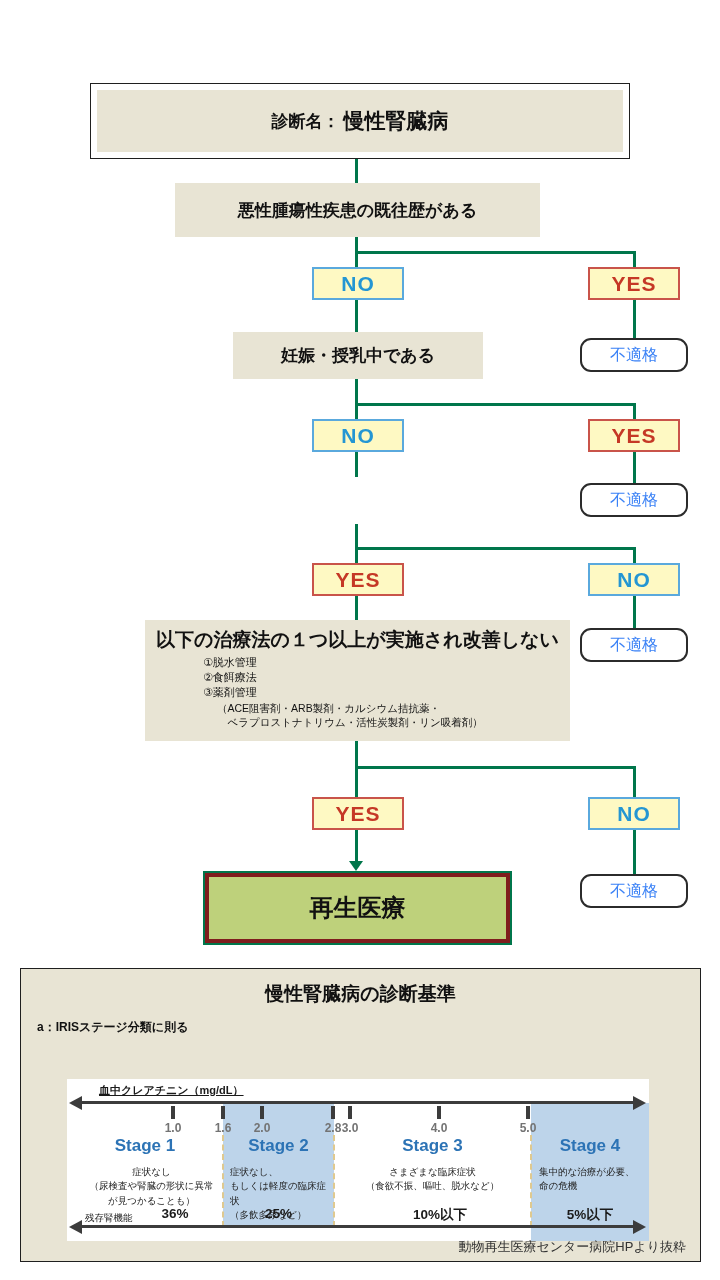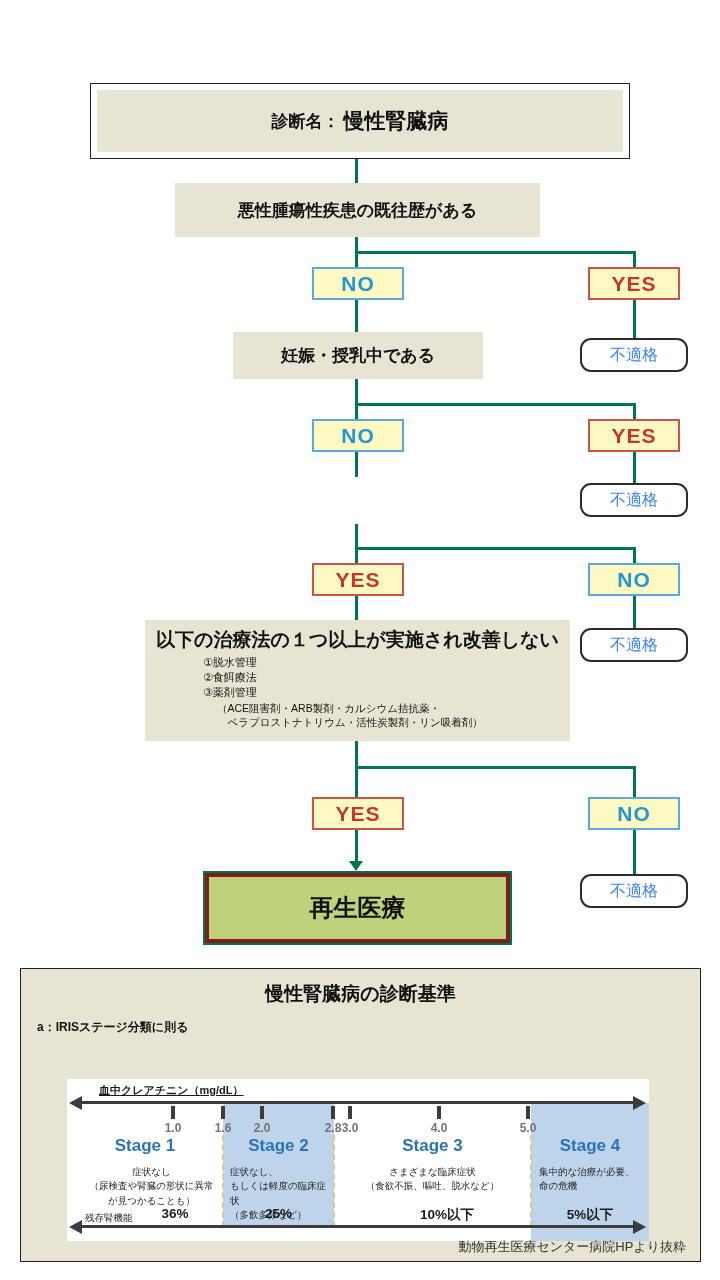--- a/index.html
+++ b/index.html
@@ -191,21 +191,21 @@
 もしくは軽度の臨床症状
 （多飲多尿など）</div>
       <div class="stage-desc" style="left:267px;width:197px;text-align:center;">さまざまな臨床症状
 （食欲不振、嘔吐、脱水など）</div>
       <div class="stage-desc" style="left:472px;width:110px;">集中的な治療が必要、
 命の危機</div>
 
       <div class="residual-label">残存腎機能</div>
       <div class="residual-value" style="left:60px;width:96px;">36%</div>
       <div class="residual-value" style="left:156px;width:111px;">25%</div>
-      <div class="residual-value" style="left:262px;width:236px;">10%以下</div>
+      <div class="residual-value" style="left:255px;width:236px;">10%以下</div>
       <div class="residual-value" style="left:464px;width:118px;">5%以下</div>
 
       <div class="axis-shaft" style="left:14px;top:146px;width:552px;"></div>
       <div class="tri-left" style="left:2px;top:140.5px;"></div>
       <div class="tri-right" style="left:566px;top:140.5px;"></div>
     </div>
 
     <div class="credit">動物再生医療センター病院HPより抜粋</div>
   </div>
 

